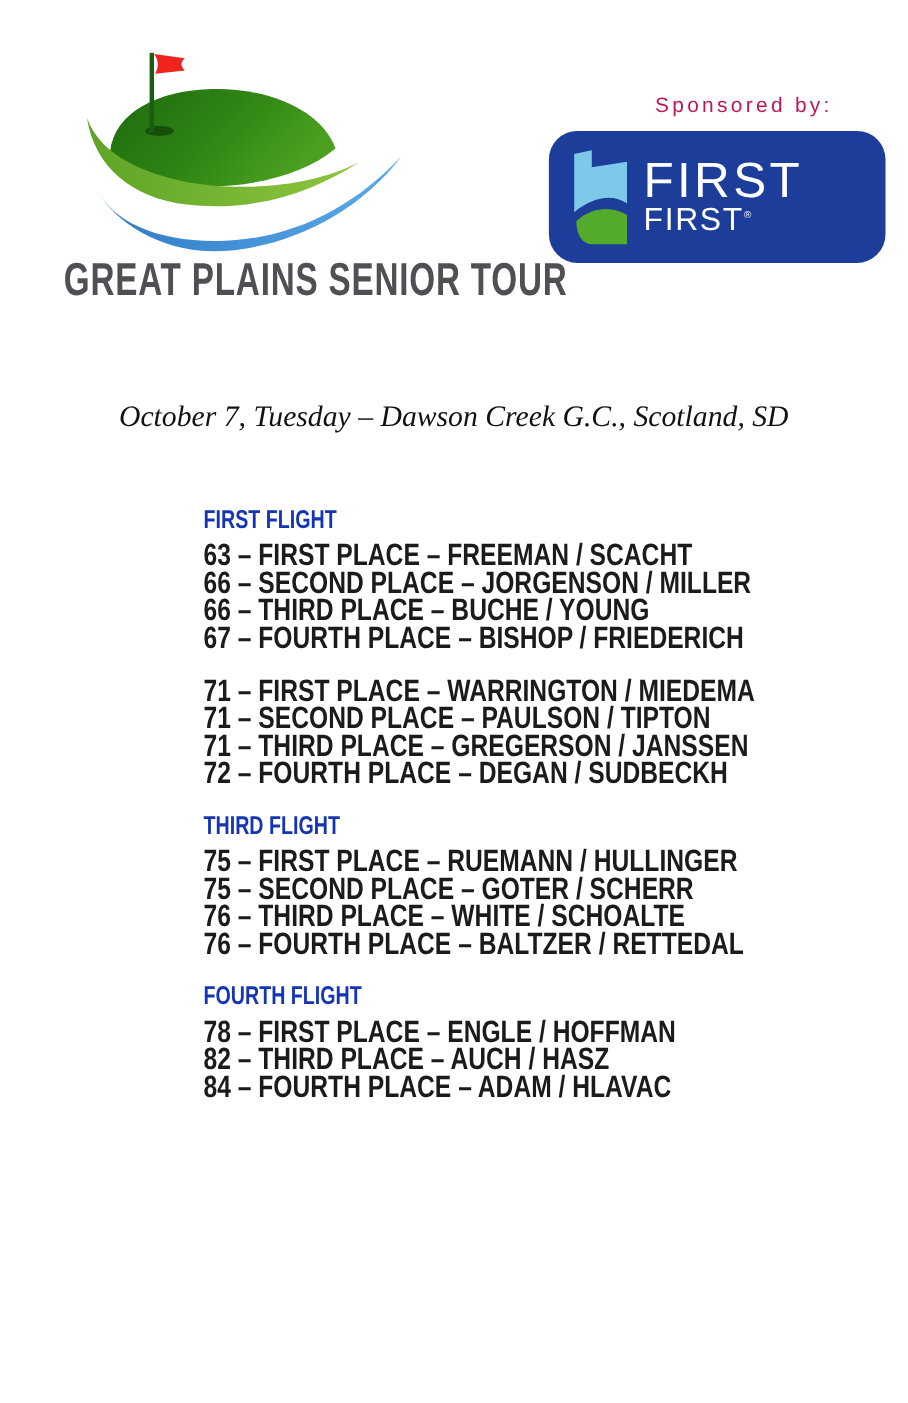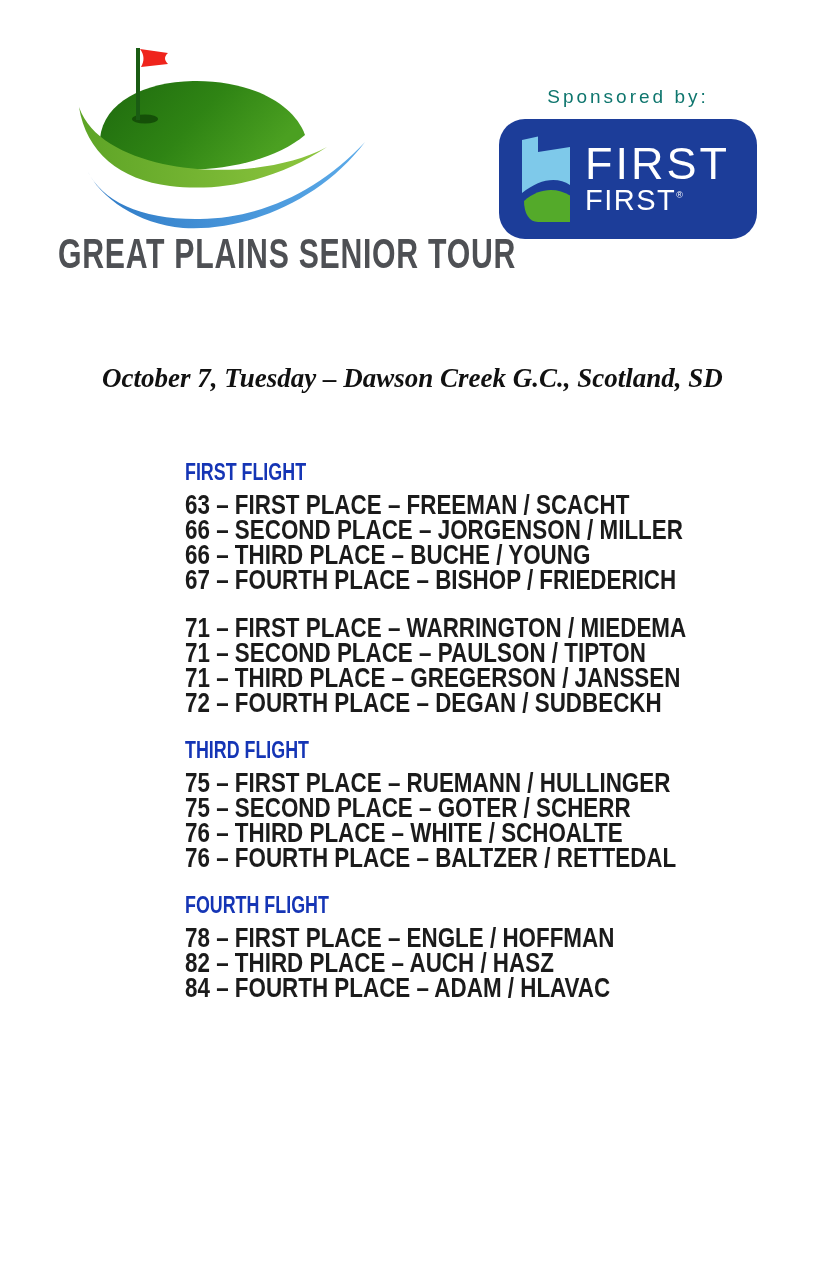--- a/index.html
+++ b/index.html
@@ -17,41 +17,41 @@
     font-size:42px; font-weight:bold; color:#4e5054;
     letter-spacing:1px; white-space:nowrap;
   }
   .gpst-title .squeeze {
     display:inline-block; transform:scaleX(0.72); transform-origin:0 50%;
   }
 
   
   .sponsor { position:absolute; left:499px; top:86px; width:258px; }
   .sponsor-label {
-    text-align:center; color:#0f766e; font-size:19px;
+    text-align:right; color:#be185d; font-size:19px;
     letter-spacing:3px; white-space:nowrap;
   }
   .sponsor-box {
-    margin-top:11px; width:258px; height:120px; background:#1c3d99;
+    margin-top:11px; width:306px; height:120px; background:#1c3d99;
     border-radius:26px; display:flex; align-items:center;
   }
   .fd-icon { margin-left:22px; flex:0 0 auto; }
   .fd-text { margin-left:14px; color:#ffffff; }
   .fd-line1 {
     font-size:45px; line-height:42px; letter-spacing:3px; white-space:nowrap;
   }
   .fd-line2 {
     font-size:29px; line-height:30px; letter-spacing:1.5px; white-space:nowrap;
   }
   .fd-reg { font-size:9px; vertical-align:top; line-height:20px; }
 
   
   .date-line {
     position:absolute; top:363px; left:0; width:825px; text-align:center;
-    font-family:"Liberation Serif", serif; font-style:italic; font-weight:bold;
+    font-family:"Liberation Serif", serif; font-style:italic; font-weight:normal;
     font-size:27px; color:#111111; white-space:nowrap;
   }
 
   
   .flights { position:absolute; left:185px; top:460px; }
   .flight-section { margin-bottom:23px; }
   .flight-heading {
     font-size:23.5px; font-weight:bold; color:#1535b5;
     line-height:24px; margin-bottom:8px; white-space:nowrap;
   }

